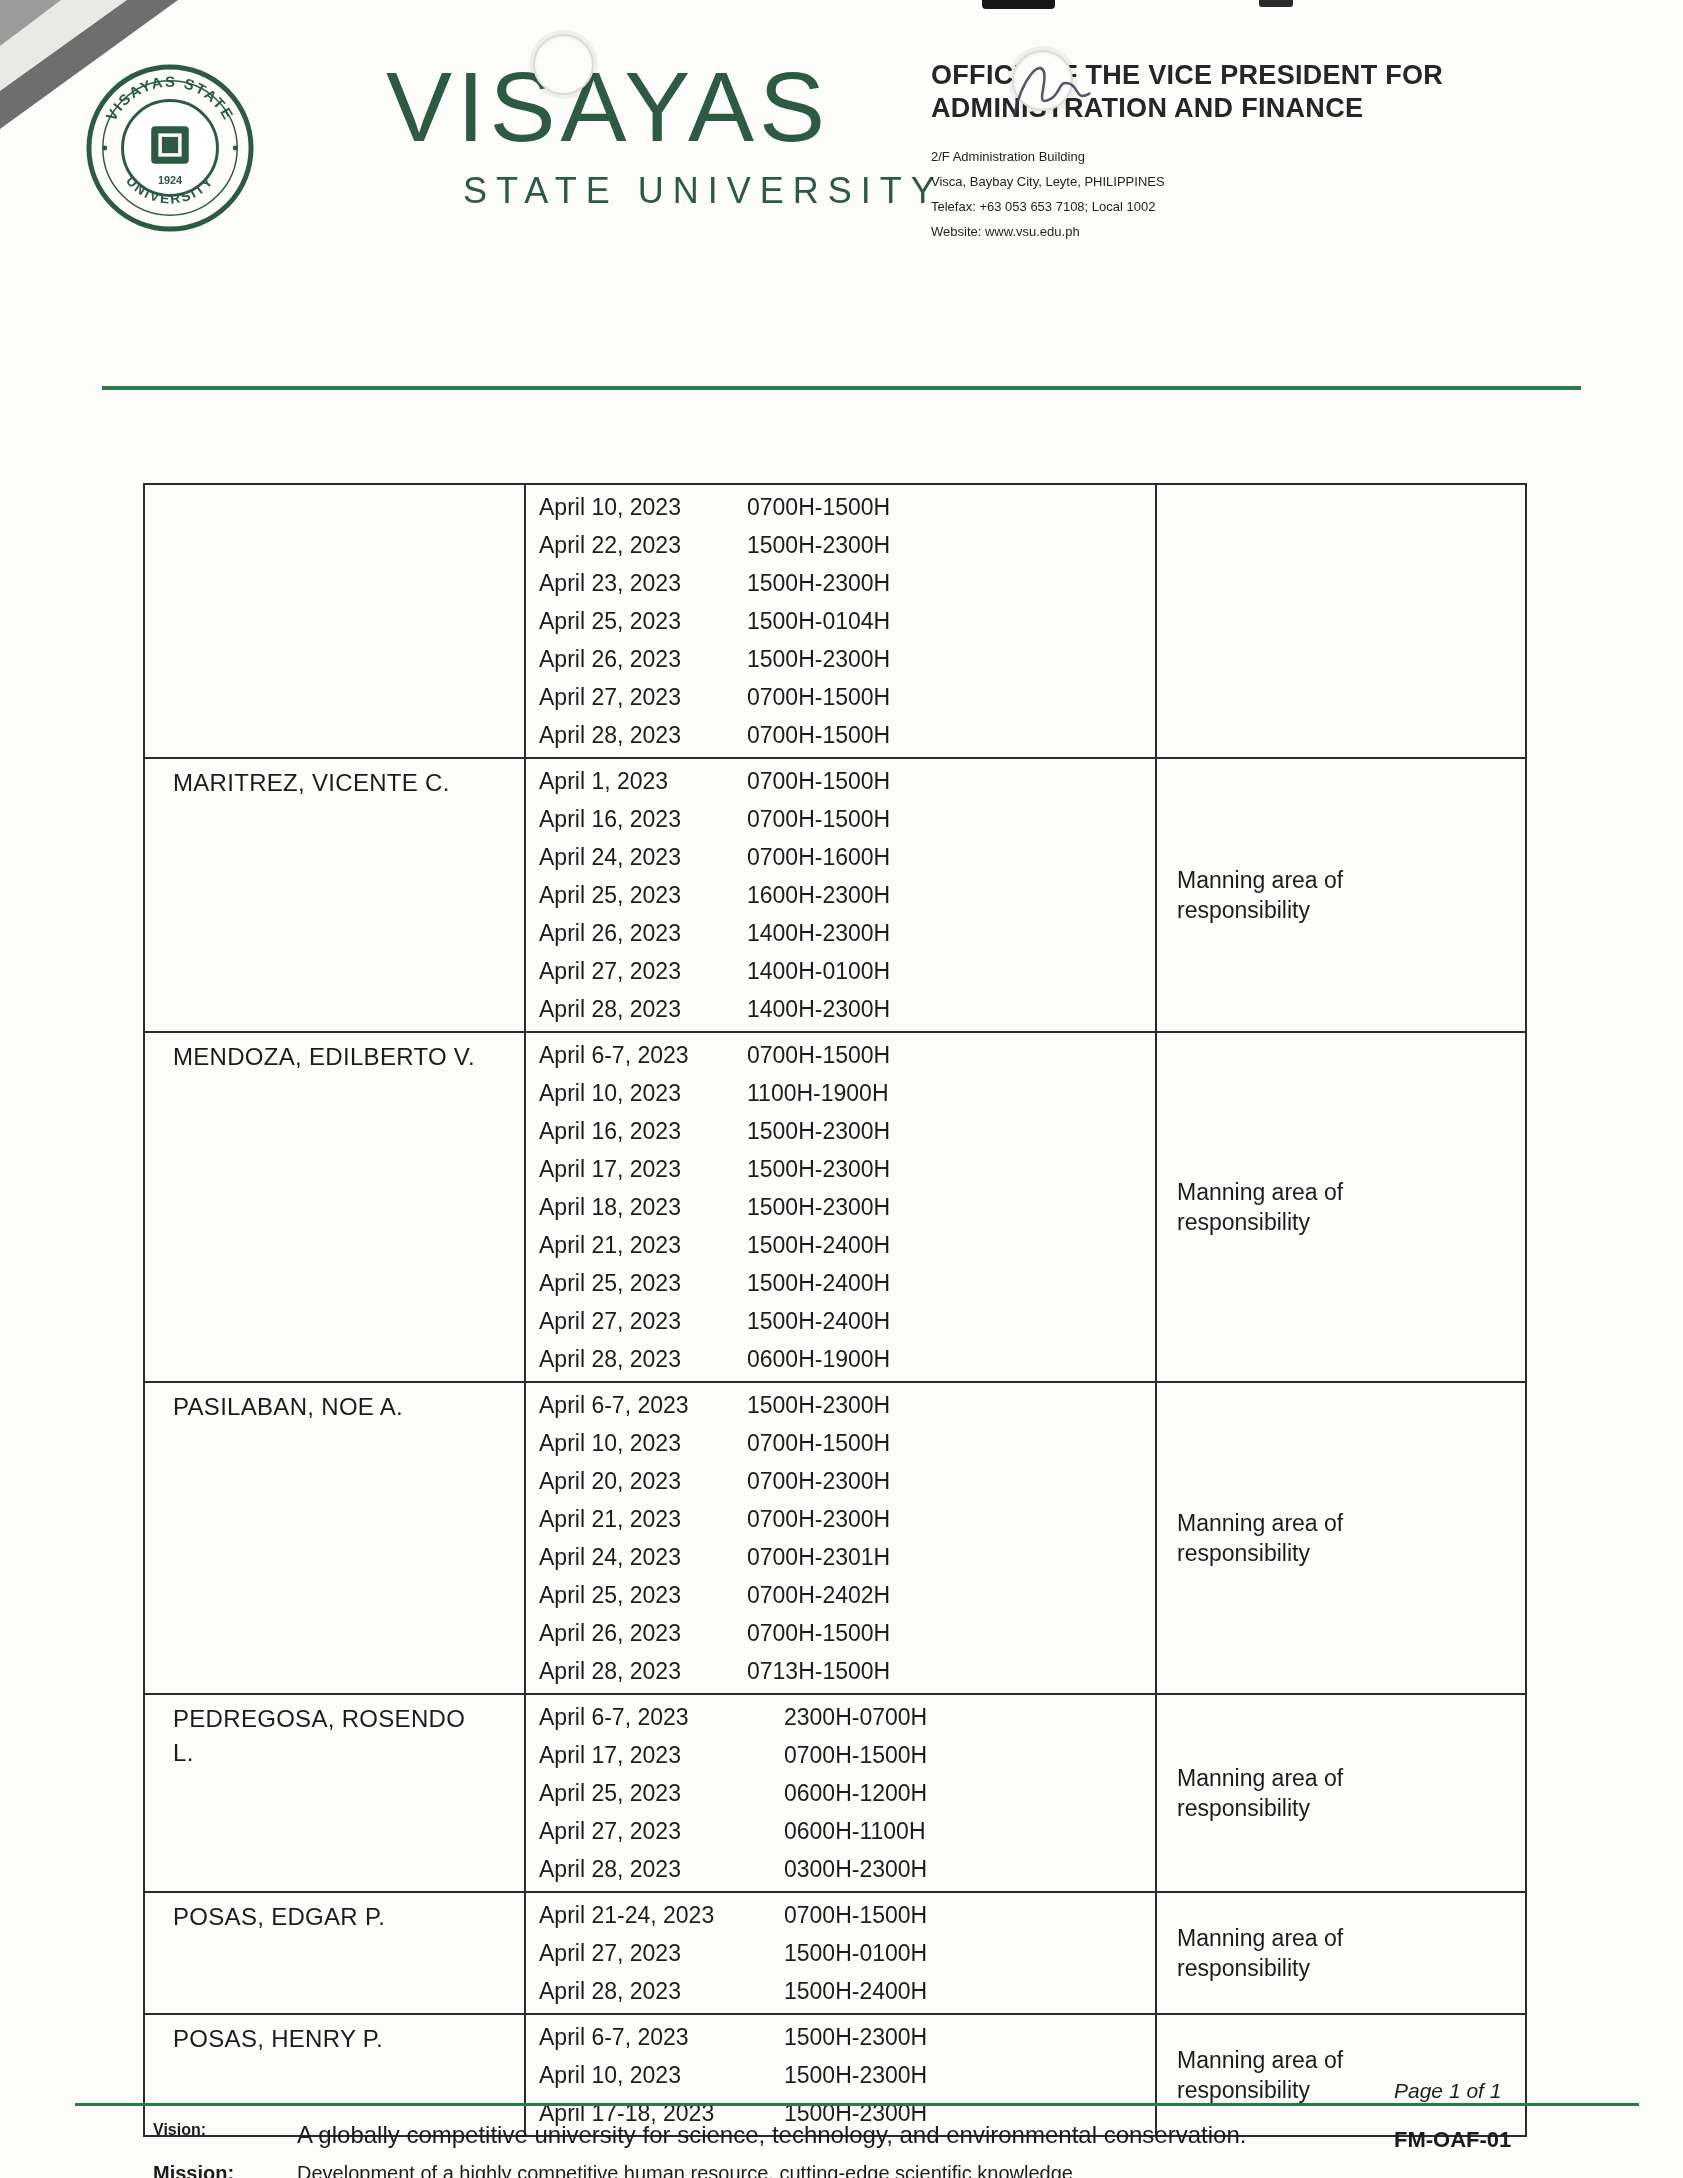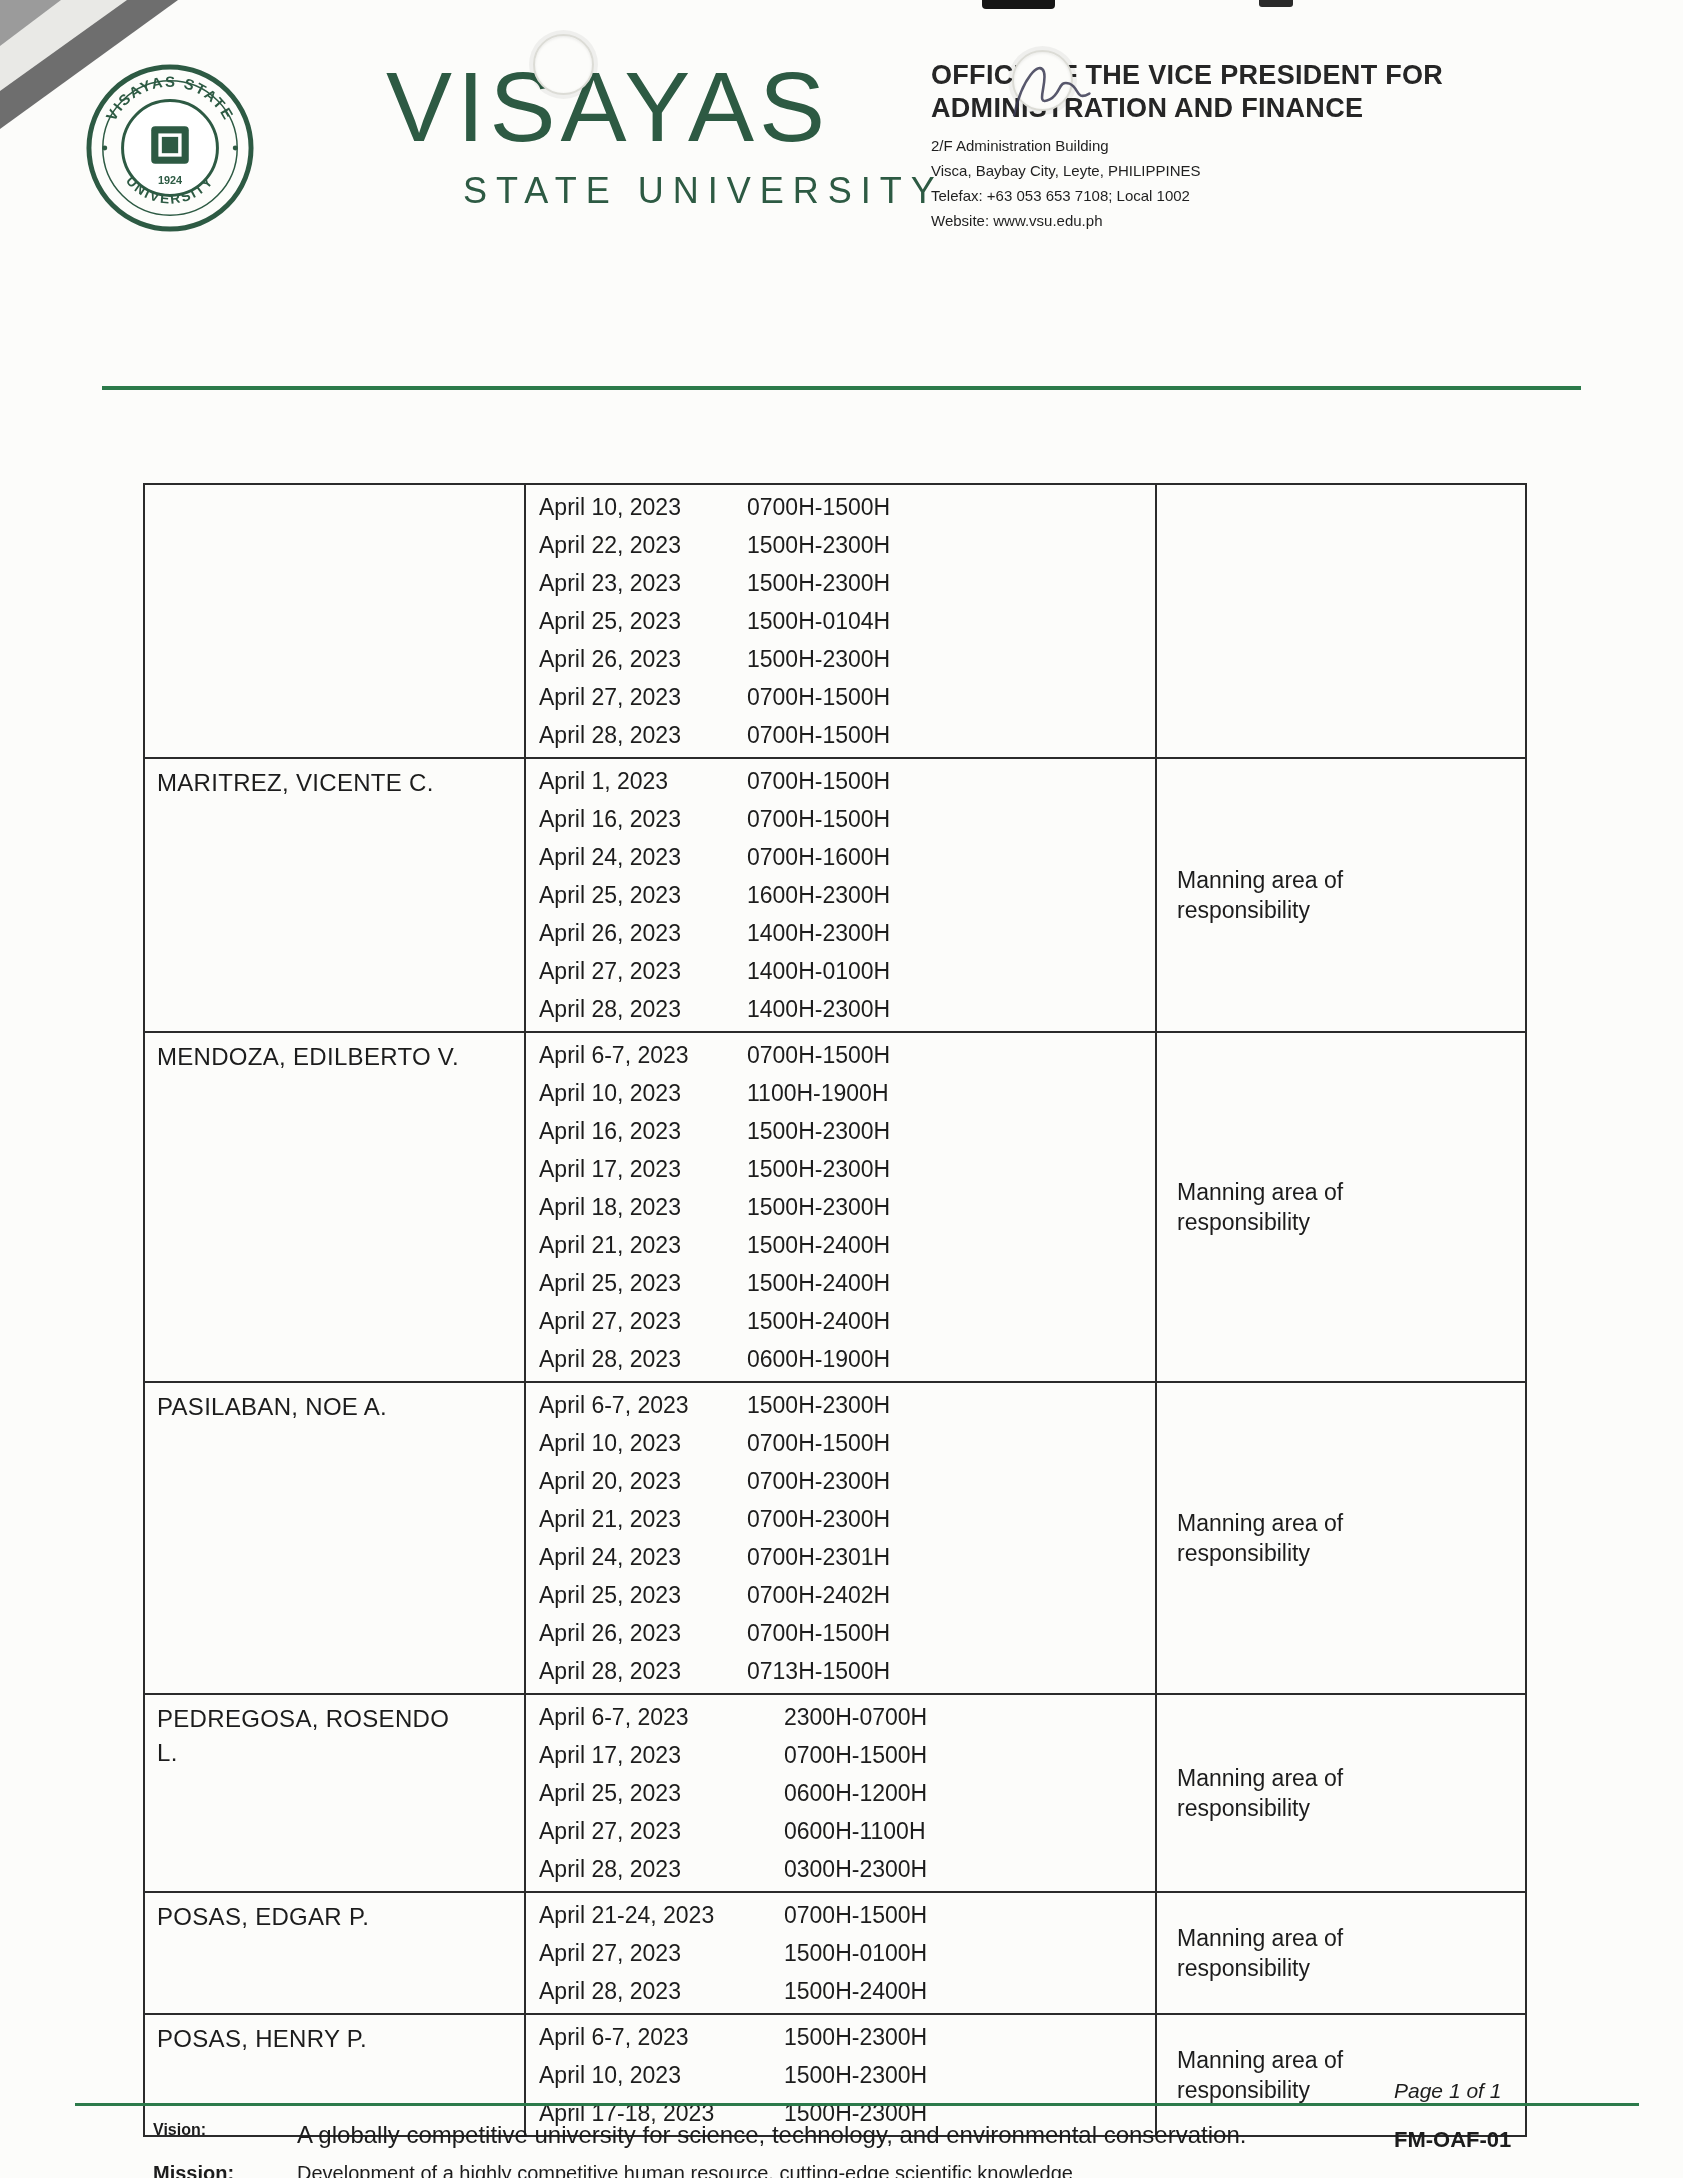--- a/index.html
+++ b/index.html
@@ -53,35 +53,35 @@
     position:absolute; left:386px; top:57px;
     font-size:99px; line-height:1; font-weight:400;
     letter-spacing:5px; color:#2d5a43;
   }
   .wordmark-sub {
     position:absolute; left:463px; top:170px;
     font-size:36px; letter-spacing:9px; color:#2d5a43; font-weight:400;
   }
   .office-block { position:absolute; left:931px; top:59px; width:594px; }
   .office-title { font-size:27px; font-weight:700; line-height:33px; color:#262626; letter-spacing:0.3px; }
-  .office-address { margin-top:8px; font-size:15px; line-height:25px; color:#1f1f1f; }
+  .office-address { margin-top:19px; font-size:13px; line-height:25px; color:#1f1f1f; }
 
   .rule-top {
     position:absolute; left:102px; top:386px; width:1479px; height:4px;
     background:#2c7a4a;
   }
 
   
   .duty-table {
     position:absolute; left:143px; top:443px; width:1382px;
     border-collapse:collapse; table-layout:fixed;margin-top:40px;
   }
   .duty-table td { border:2px solid #2b2b2b; }
   .name-cell {
-    vertical-align:top; padding:7px 40px 0 12px;
+    vertical-align:top; padding:7px 40px 0 28px;
     font-size:24px; letter-spacing:0.3px;
   }
   .name-cell .nm { max-width:309px; line-height:34px; }
   .sched-cell { vertical-align:top; padding:3px 0; }
   .sched-line { height:38px; display:flex; align-items:center; padding-left:13px; font-size:23px; }
   .sched-line .date { flex:0 0 208px; }
   .duty-table tr:nth-child(n+5) .sched-line .date { flex:0 0 245px; }
   .remark-cell { vertical-align:middle; padding-left:20px; }
   .remark-text { width:216px; font-size:23px; line-height:30px; }
 

